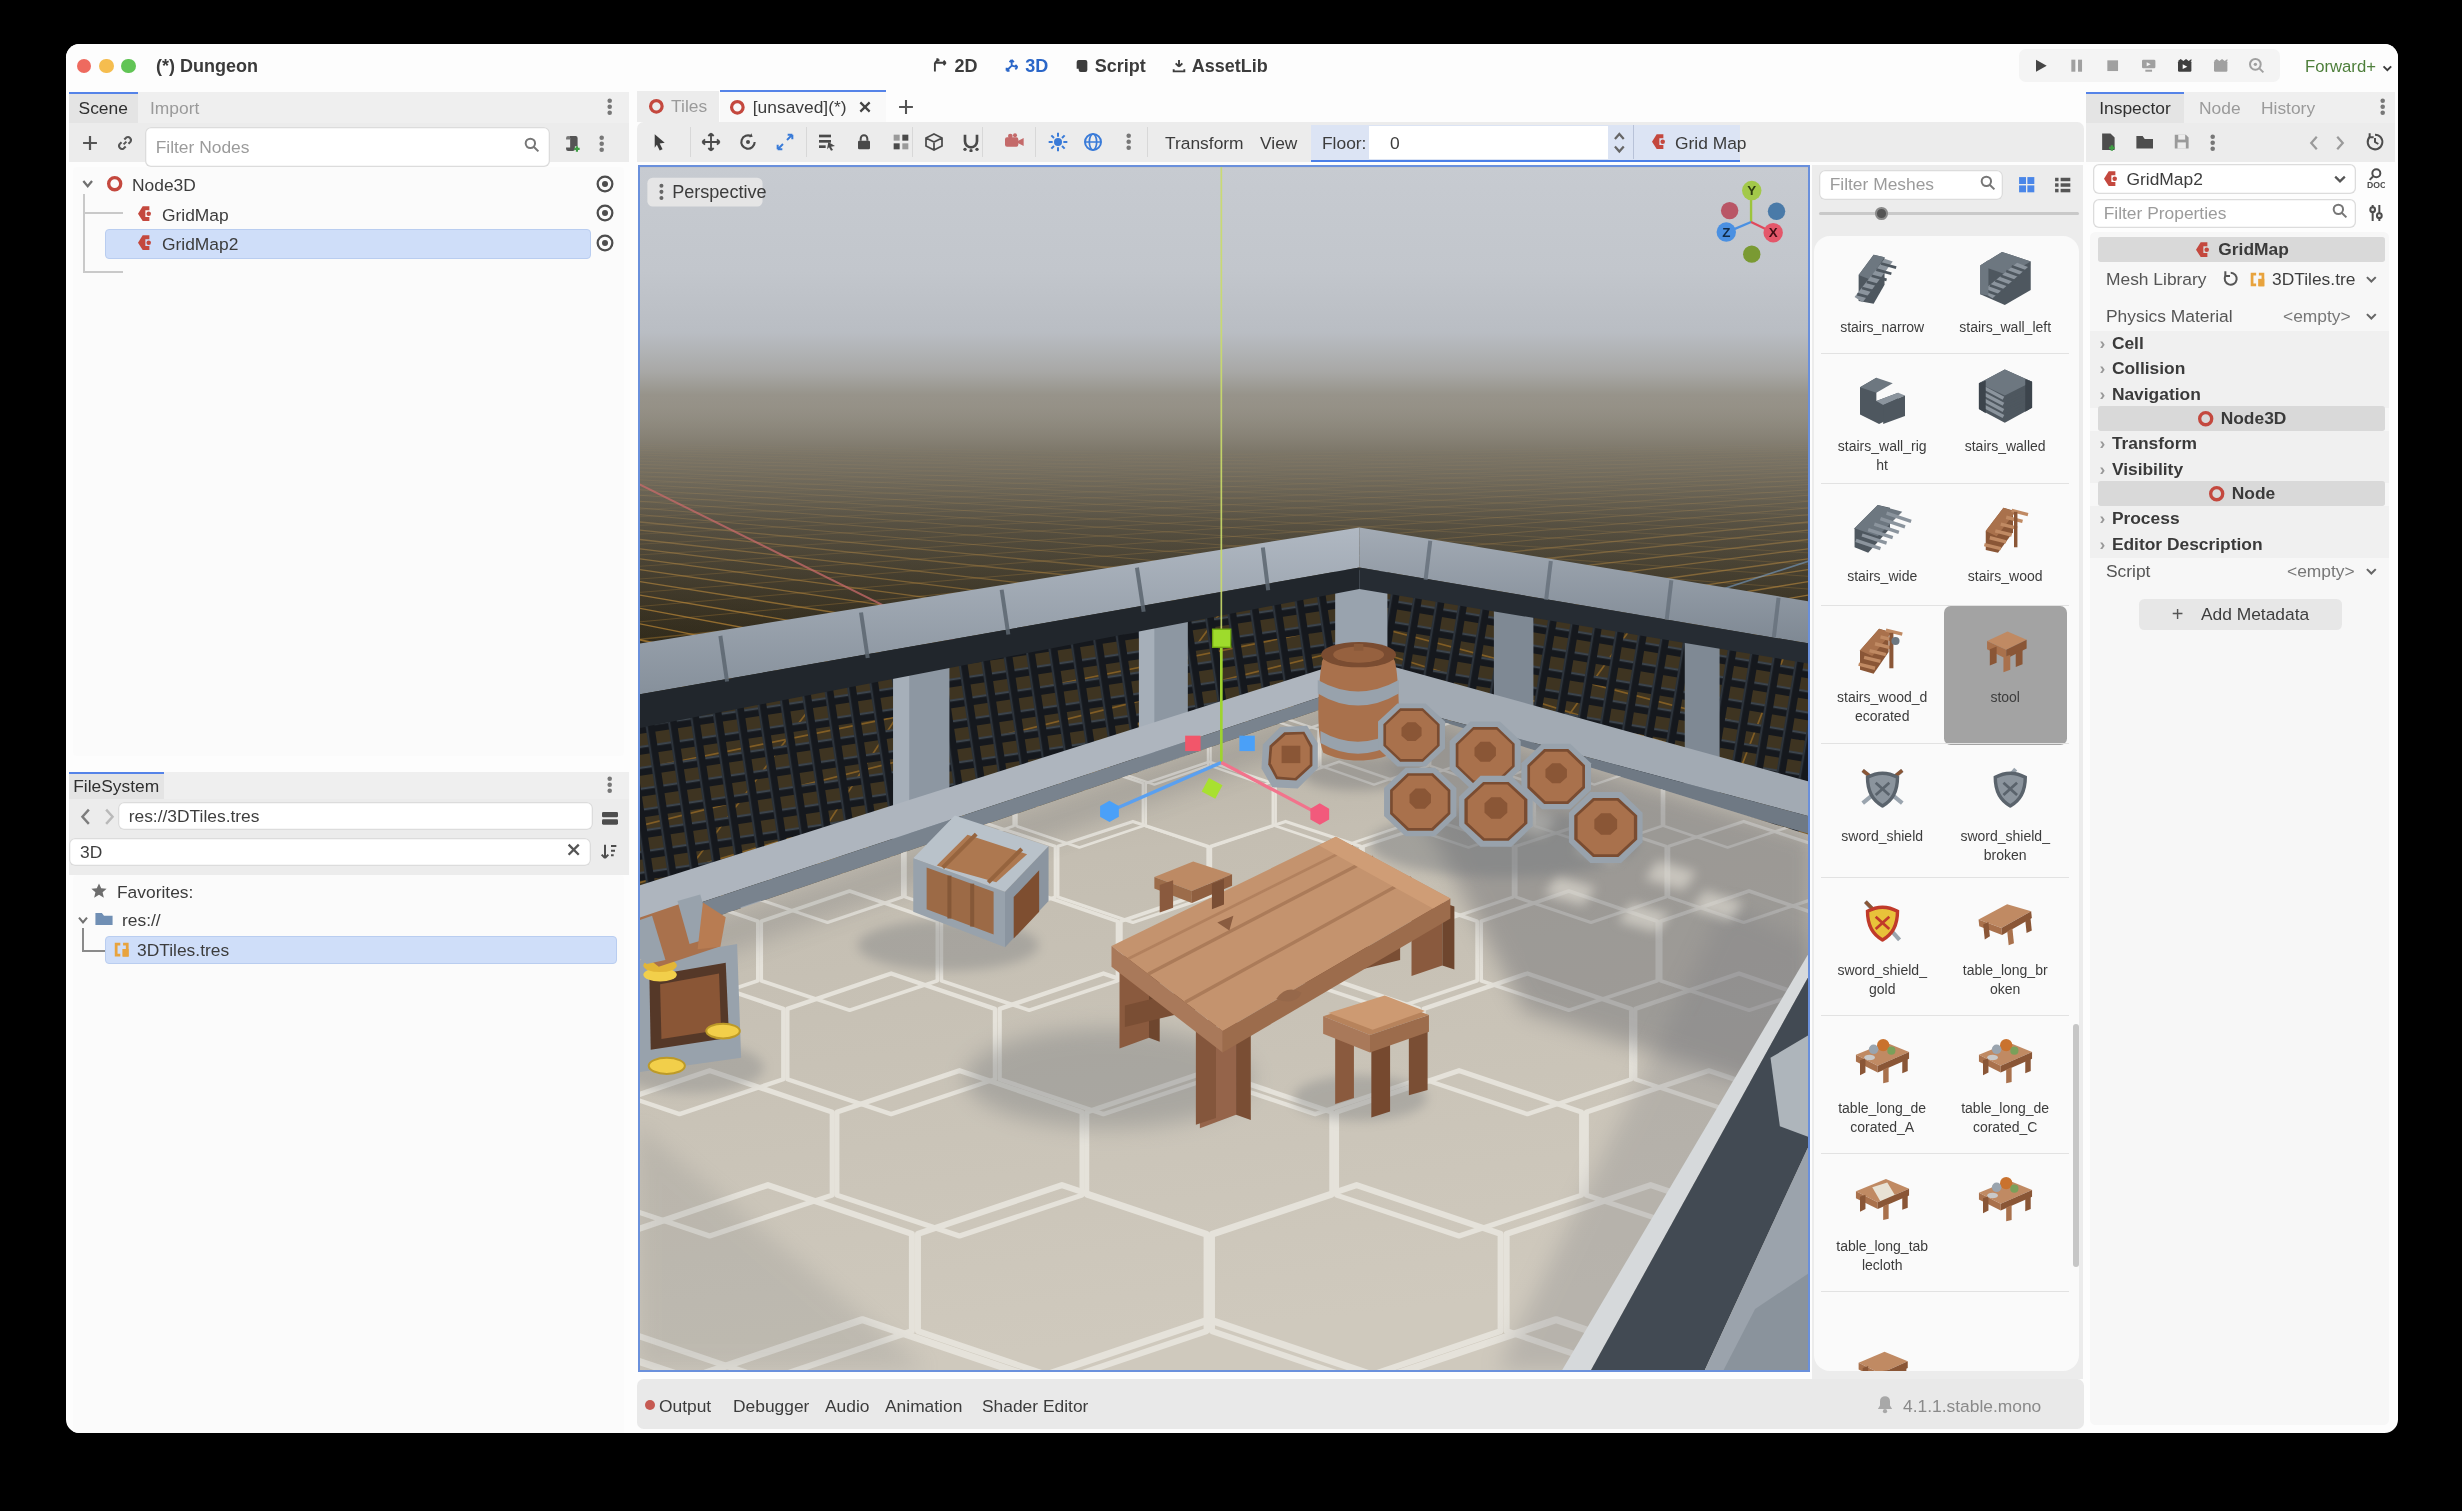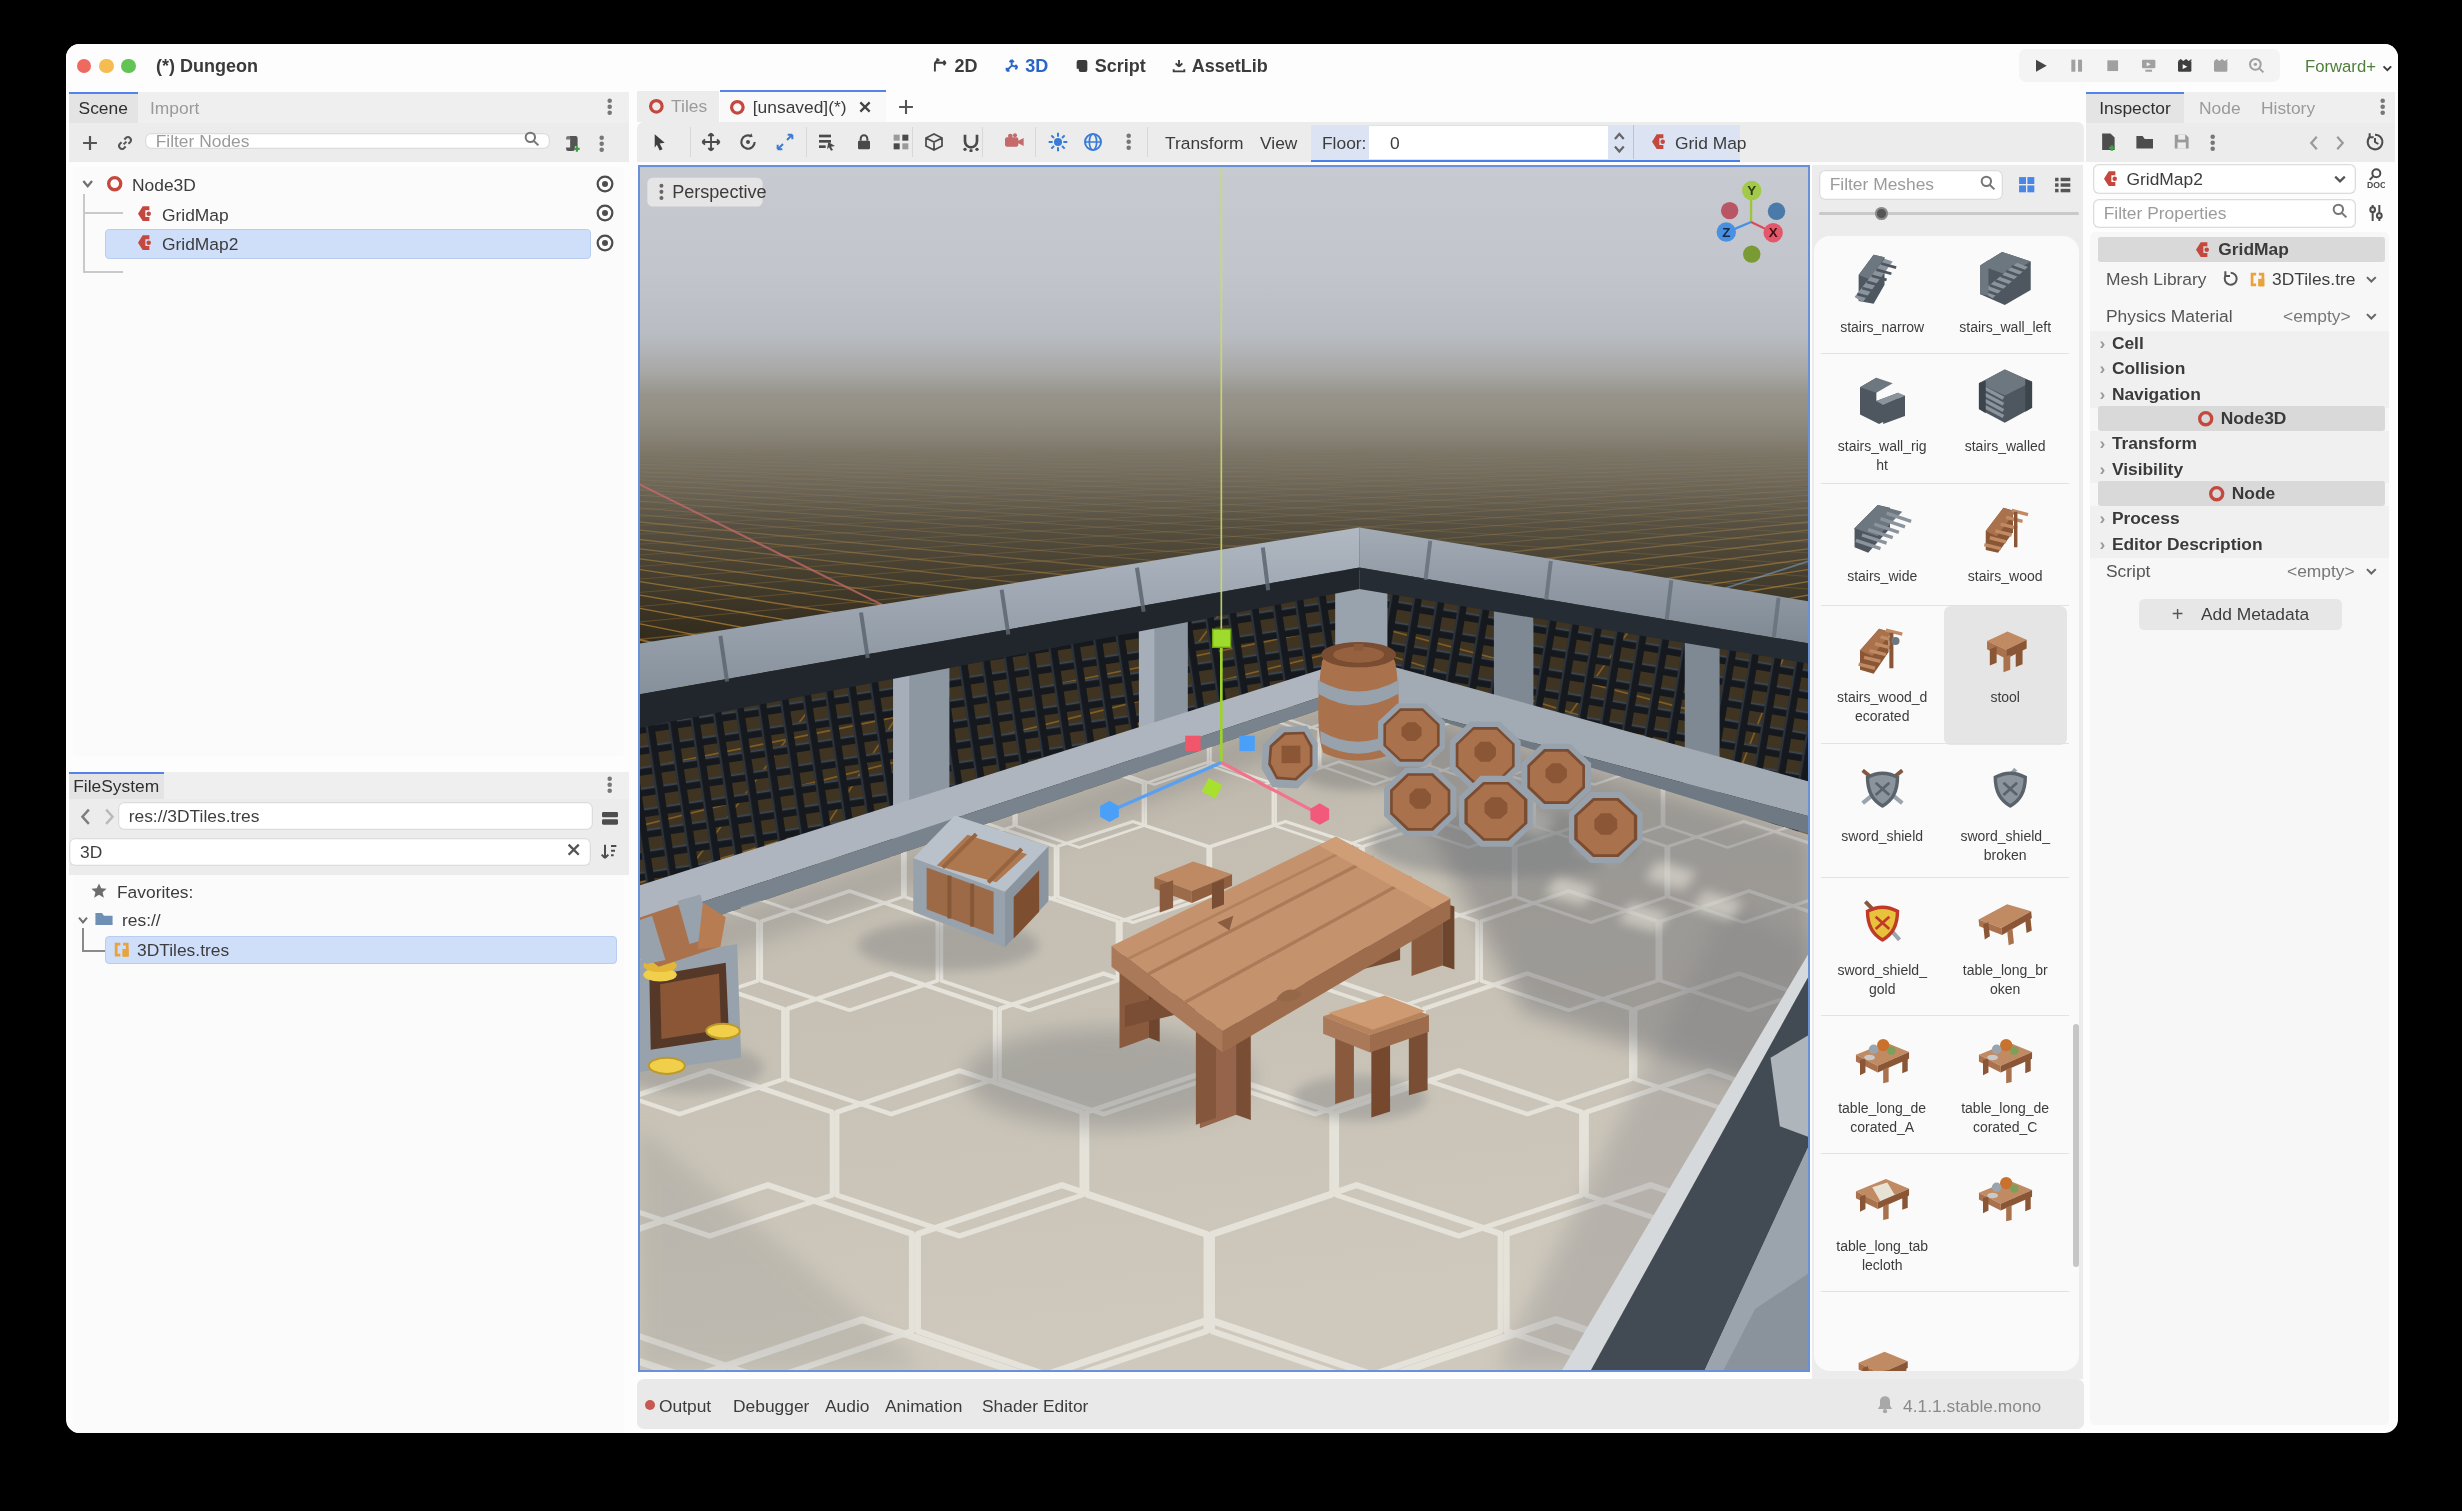--- a/index.html
+++ b/index.html
@@ -89,21 +89,21 @@
         <circle cx="4" cy="13" r="3.4" fill="#777"></circle>
         <circle cx="4" cy="22" r="3.4" fill="#777"></circle>
       </svg></div>
 <div class="abs" style="left:2.7px;top:79px;width:560px;height:39px;background:#ececec"></div>
 <svg class="abs" style="left:14.7px;top:90px" viewBox="0 0 26 26" width="18" height="18">
       <path d="M13,3 v20 M3,13 h20" stroke="#555" stroke-width="3.2"></path>
     </svg>
 <svg class="abs" style="left:50px;top:90px" viewBox="0 0 26 26" width="18" height="18">
       <path d="M11,15 L15,11 M8,12 l-3,3 a4.4,4.4 0 0 0 6,6 l3,-3 M18,14 l3,-3 a4.4,4.4 0 0 0 -6,-6 l-3,3" stroke="#555" stroke-width="3" fill="none"></path>
     </svg>
-<div class="inp" style="left:79px;top:89px;width:405px;height:16px">Filter Nodes<span style="position:absolute;right:9.4px"><svg viewBox="0 0 26 26" width="17.4" height="17.4">
+<div class="inp" style="left:79px;top:83px;width:405px;height:40px">Filter Nodes<span style="position:absolute;right:9.4px"><svg viewBox="0 0 26 26" width="17.4" height="17.4">
           <circle cx="11" cy="11" r="7" fill="none" stroke="#777" stroke-width="3"></circle>
           <line x1="16" y1="16" x2="23" y2="23" stroke="#777" stroke-width="3"></line>
         </svg></span></div>
 <svg class="abs" style="left:496px;top:90px" viewBox="0 0 28 28" width="19" height="19">
       <path d="M9,3 h11 a3,3 0 0 1 3,3 v12 h-4 v4 a3,3 0 0 1 -3,3 h-7 a3,3 0 0 1 -3,-3 v-2 h6 v-14 a3,3 0 0 0 -3,-3z" fill="#555"></path>
       <path d="M9,3 a3,3 0 0 0 -3,3 v2 h6 v-2 a3,3 0 0 0 -3,-3z" fill="#777"></path>
       <path d="M22,18 v8 M18,22 h8" stroke="#3f9d44" stroke-width="3.2"></path>
     </svg>
 <div class="abs" style="left:533px;top:91px"><svg viewBox="0 0 8 26" width="5.4" height="17.4">
         <circle cx="4" cy="4" r="3.4" fill="#777"></circle>
@@ -939,21 +939,21 @@
               <line x1="36" y1="58" x2="60" y2="64"></line>
               <line x1="44" y1="48" x2="68" y2="54"></line>
               <line x1="52" y1="38" x2="76" y2="44"></line>
               <line x1="60" y1="28" x2="84" y2="34"></line>
             </g>
 <line x1="68" y1="32" x2="68" y2="84" stroke="#8a5636" stroke-width="6"></line>
 <circle cx="74" cy="44" r="6" fill="#6d7780"></circle>
           </svg>
 <div class="clabel">stairs_wood_d<br>ecorated</div>
         </div>
-        <div class="cell" style="background:#e5e5e5;border-radius:6.7px;height:139px">
+        <div class="cell" style="background:#a3a3a3;border-radius:6.7px;height:139px">
 <svg viewBox="0 0 110 110" class="cthumb">
             <polygon points="28,44 58,30 86,42 56,57" fill="#c08a63"></polygon>
 <polygon points="28,44 56,57 56,70 28,56" fill="#a9714c"></polygon>
 <polygon points="56,57 86,42 86,55 56,70" fill="#8a5636"></polygon>
 <polygon points="32,56 42,52 42,76 32,80" fill="#8a5636"></polygon>
 <polygon points="70,60 80,56 80,78 70,82" fill="#8a5636"></polygon>
 <polygon points="52,68 62,64 62,86 52,90" fill="#a9714c"></polygon>
           </svg>
 <div class="clabel">stool</div>
         </div>

